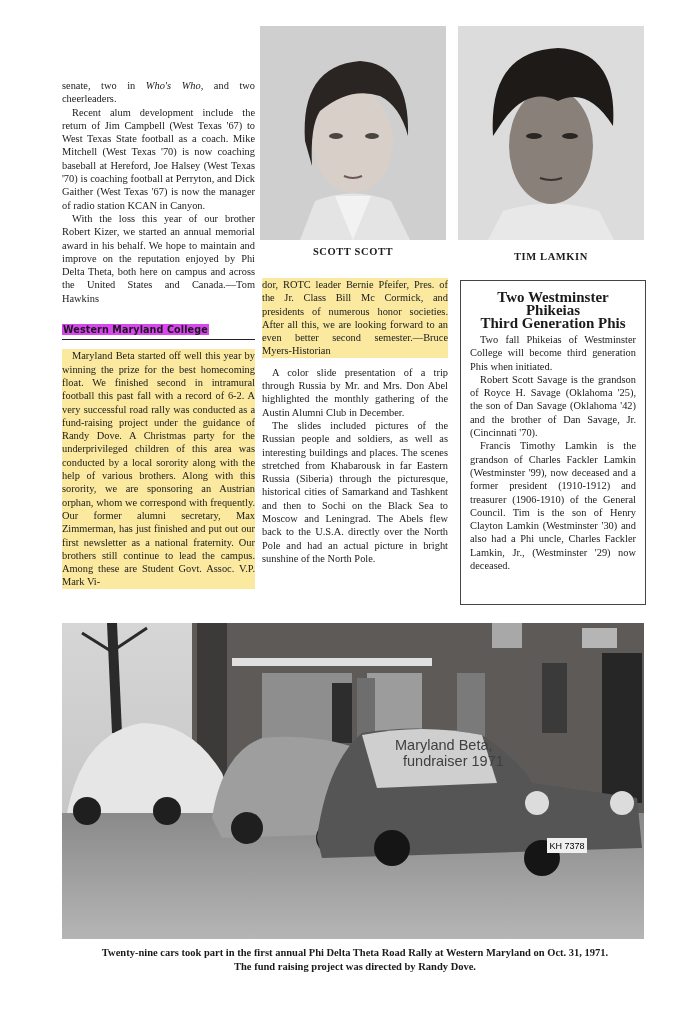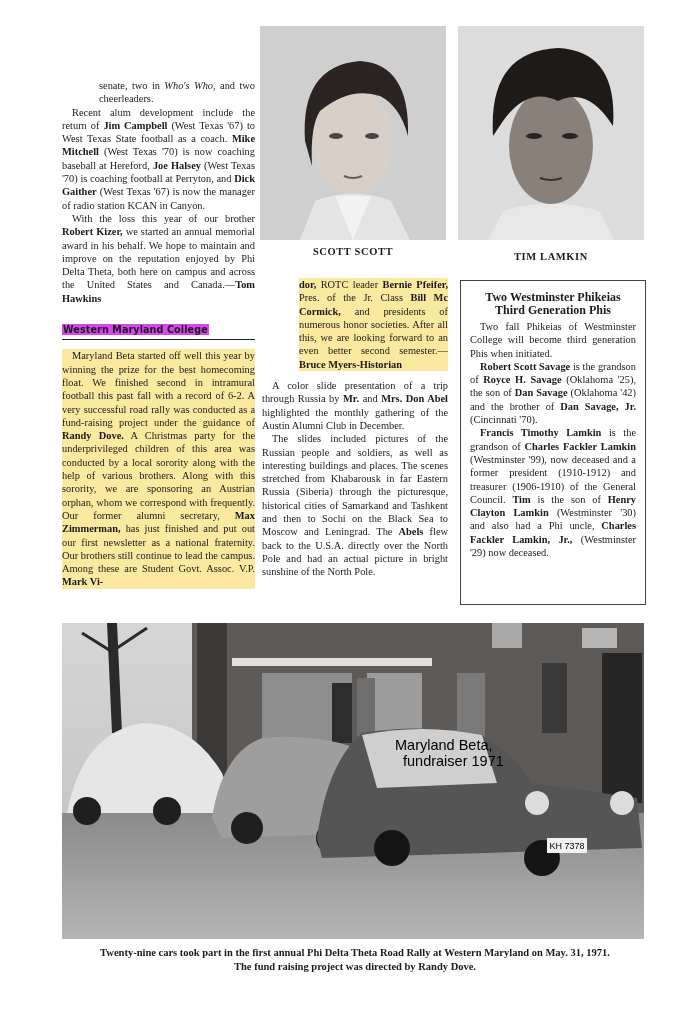--- a/index.html
+++ b/index.html
@@ -1,33 +1,33 @@
 <!DOCTYPE html>
 <html><head>
 <meta charset="utf-8">
 <style>
   html, body { margin:0; padding:0; }
   body { width:700px; height:1021px; background:#ffffff; position:relative; overflow:hidden;
          font-family:"Liberation Serif","DejaVu Serif",serif; color:#1a1a1a; }
   .col { position:absolute; font-size:10.4px; line-height:13.3px; text-align:justify; }
   .col p { margin:0; text-indent:10px; }
-  .col p.noindent { text-indent:0;margin-left:37px; }
-  b { font-weight:bold; }
+  .col p.noindent { text-indent:0; }
+  b { font-weight:normal; }
   .hl-block { background:#fbe9a0; }
   .head-sans { font-family:"DejaVu Sans","Liberation Sans",sans-serif; font-weight:bold; font-size:9.6px; letter-spacing:0.1px; }
   .section-head { margin:10px 0 0 0; padding-bottom:3px; border-bottom:1.6px solid #222; }
   .section-head span { background:#d946ef; padding:0 1px; }
   .section-head.plain span { background:none; }
   .photo { position:absolute; background:#cfcfcf; overflow:hidden; }
   .caption { position:absolute; font-weight:bold; font-size:10.5px; letter-spacing:0.6px; text-align:center; }
   .box { position:absolute; border:1.3px solid #444; padding:10px 9px 8px 9px; box-sizing:border-box; font-size:10.4px; line-height:13.3px; text-align:justify; }
-  .box h4 { margin:0 0 3px 0; font-size:12px; text-align:center; line-height:13px; }
+  .box h4 { margin:0 0 3px 0; font-size:15px; text-align:center; line-height:13px; }
   .box p { margin:0; text-indent:10px; }
   .bottom-caption { position:absolute; left:60px; width:590px; top:946px; text-align:center; font-weight:bold; font-size:10.5px; line-height:13.5px; }
-  .overlay-label { position:absolute; font-family:"Liberation Sans","DejaVu Sans",sans-serif; font-size:14.5px; line-height:16px; color:#000000; text-align:left; }
+  .overlay-label { position:absolute; font-family:"Liberation Sans","DejaVu Sans",sans-serif; font-size:14.5px; line-height:16px; color:#404040; text-align:left; }
 </style>
 </head>
 <body>
 
 <div class="col" style="left:62px; top:79px; width:193px;">
   <p class="noindent">
     <span>senate, two in </span><i>Who's Who</i><span>, and two cheerleaders.</span>
   </p>
   <p><span>Recent alum development include the return of </span><b>Jim Campbell</b><span> (West Texas '67) to West Texas State football as a coach. </span><b>Mike Mitchell</b><span> (West Texas '70) is now coaching baseball at Hereford, </span><b>Joe Halsey</b><span> (West Texas '70) is coaching football at Perryton, and </span><b>Dick Gaither</b><span> (West Texas '67) is now the manager of radio station KCAN in Canyon.</span></p>
   <p><span>With the loss this year of our brother </span><b>Robert Kizer,</b><span> we started an annual memorial award in his behalf. We hope to maintain and improve on the reputation enjoyed by Phi Delta Theta, both here on campus and across the United States and Canada.—</span><b>Tom Hawkins</b></p>
@@ -131,15 +131,15 @@
     <rect x="485" y="215" width="40" height="15" fill="#f0f0f0"></rect>
     <text x="505" y="226" font-size="9" text-anchor="middle" fill="#000" font-family="Liberation Sans, sans-serif">KH 7378</text>
   </svg>
   <div class="overlay-label" style="left:333px; top:114px;">
     <div>Maryland Beta,</div>
     <div style="padding-left:8px;">fundraiser 1971</div>
   </div>
 </div>
 
 <div class="bottom-caption">
-  <div>Twenty-nine cars took part in the first annual Phi Delta Theta Road Rally at Western Maryland on May. 31, 1971.</div>
+  <div>Twenty-nine cars took part in the first annual Phi Delta Theta Road Rally at Western Maryland on Oct. 31, 1971.</div>
   <div>The fund raising project was directed by Randy Dove.</div>
 </div>
 
 </body></html>

